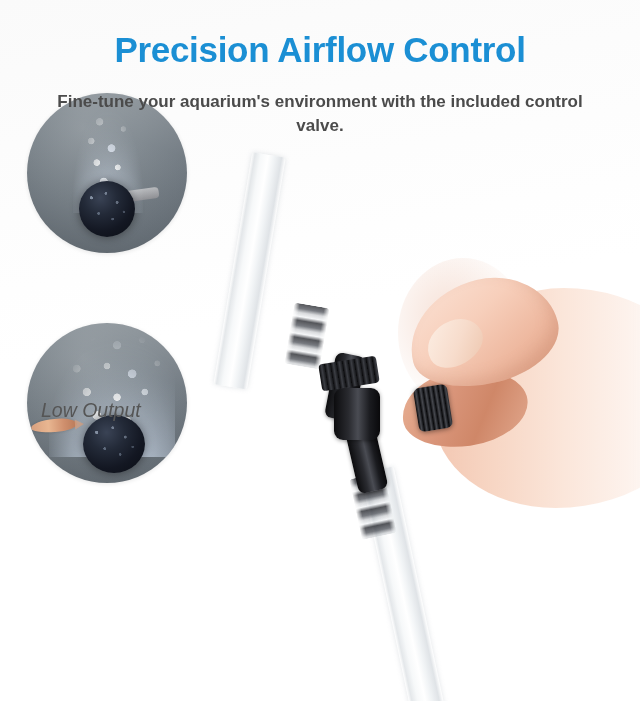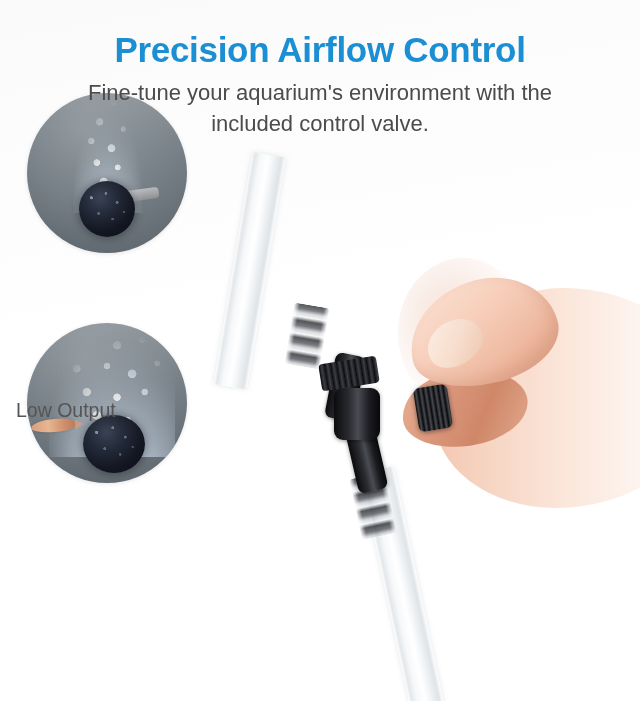--- a/index.html
+++ b/index.html
@@ -34,24 +34,24 @@
   }
   #title {
     margin: 0;
     font-size: 35px;
     font-weight: bold;
     letter-spacing: -0.3px;
     color: #1b8fd4;
     line-height: 1.15;
   }
   #subtitle {
-    margin: 8px auto 0 auto;
+    margin: 20px auto 0 auto;
     width: 530px;
-    font-size: 22px;
-    font-weight: normal;
+    font-size: 17px;
+    font-weight: bold;
     color: #4b4b4b;
     line-height: 1.38;
   }
 
   
   #photo-stage {
     position: absolute;
     top: 150px;
     left: 0;
     width: 640px;
@@ -427,27 +427,28 @@
     bottom: 52px;
     border-radius: 4px;
     background: linear-gradient(to bottom, rgba(236,233,233,0.75), rgba(186,176,176,0.55));
     transform: rotate(-8deg);
     opacity: 0.75;
   }
 
   
   .caption {
     position: absolute;
-    left: 16px;
+    left: 41px;
     width: 220px;
     font-size: 19.5px;
     color: #555555;
     text-align: left;
     z-index: 35;
     white-space: nowrap;
+    font-style: italic;
   }
   #caption-low  { top: 399px; }
   #caption-high { top: 629px; }
 </style>
 </head>
 <body>
 
 <div id="banner">
 
   <div id="header">

